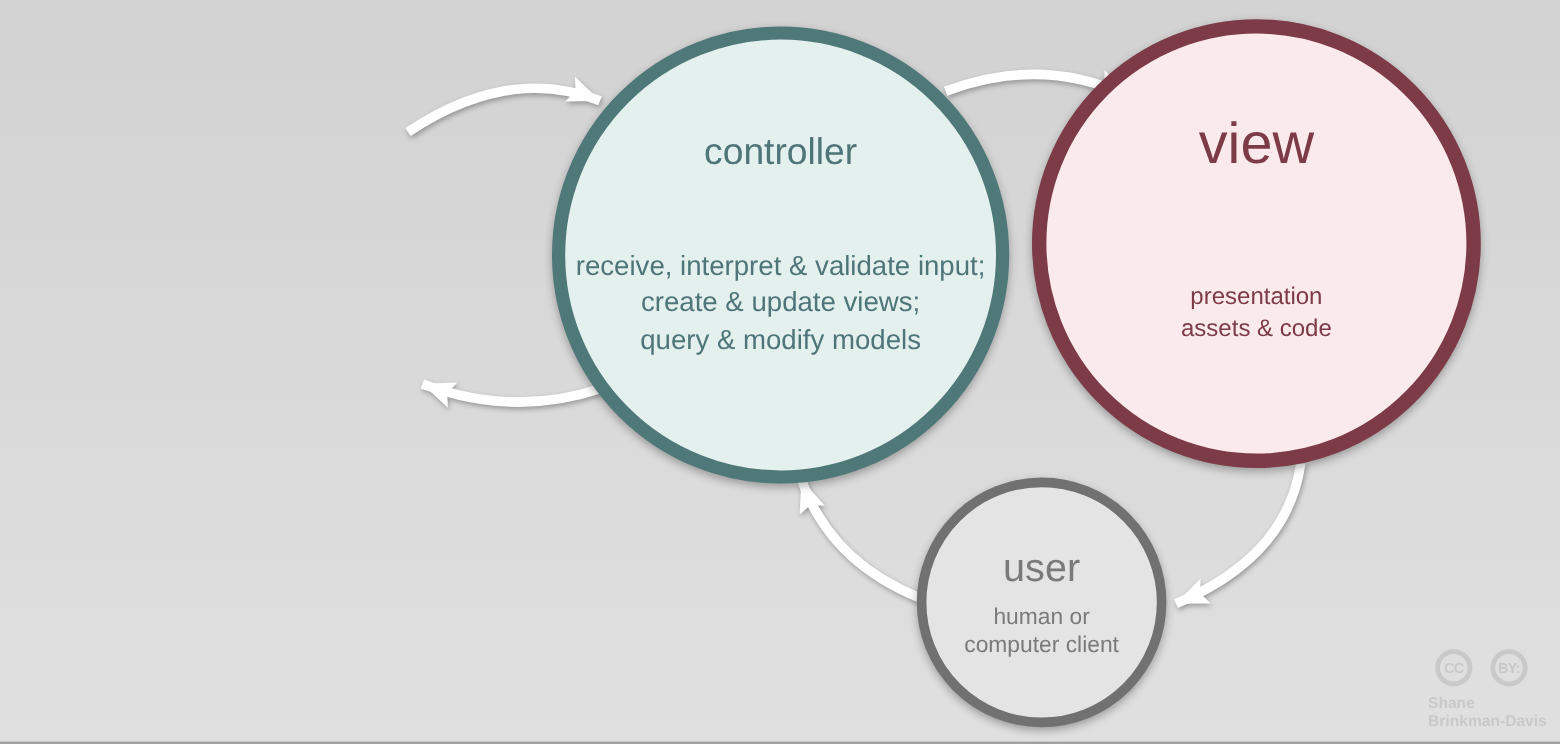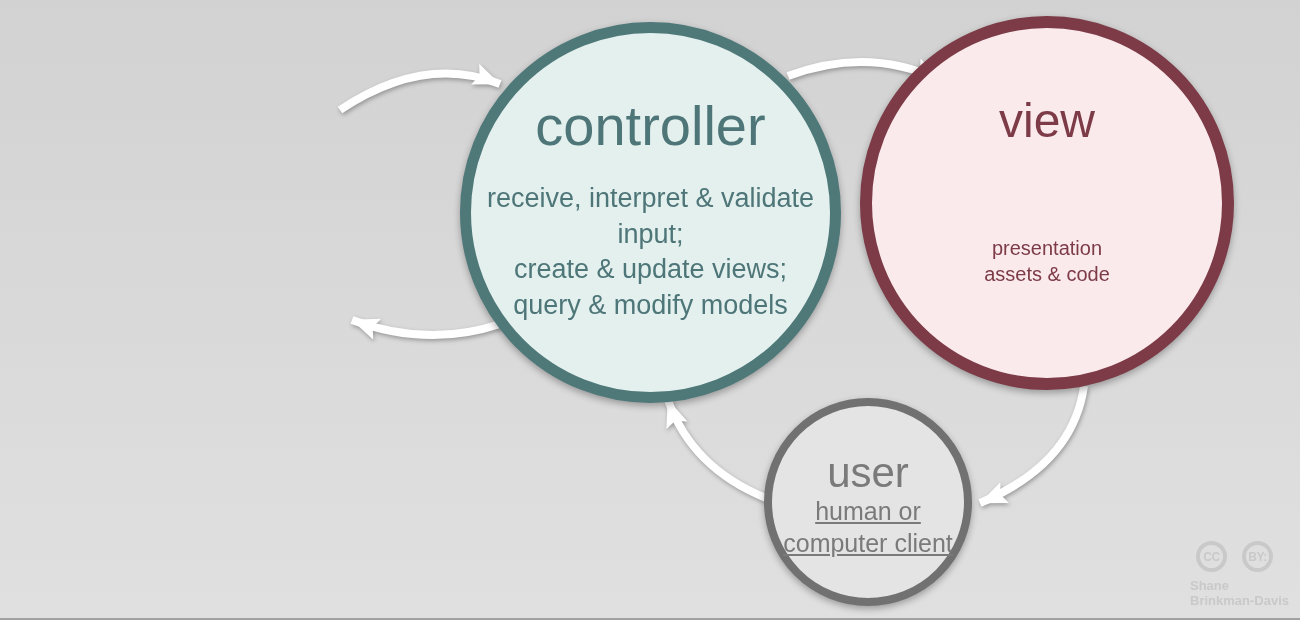--- a/index.html
+++ b/index.html
@@ -66,40 +66,40 @@
   }
   .circle.model .title { top: 27.9%; font-size: 48px; }
   .circle.model .desc  { top: 63.3%; font-size: 20px; }
 
   .circle.controller {
     left: 460px; top: 22px; width: 381px; height: 381px;
     border: 11px solid var(--controller-border, #4F7879);
     background: var(--controller-fill, #E3F0EE);
     color: var(--controller-text, #4E7578);
   }
-  .circle.controller .title { top: 25.8%; font-size: 56px; text-align: center; }
-  .circle.controller .desc  { top: 61.0%; font-size: 27px; }
+  .circle.controller .title { top: 25.8%; font-size: 31px; text-align: center; }
+  .circle.controller .desc  { top: 61.0%; font-size: 23px; }
 
   .circle.view {
     left: 860px; top: 16px; width: 374px; height: 374px;
     border: 12px solid var(--view-border, #7C3B46);
     background: var(--view-fill, #FBEAEC);
     color: var(--view-text, #7C3B46);
   }
   .circle.view .title { top: 26.7%; font-size: 48px; }
   .circle.view .desc  { top: 63.0%; font-size: 20px; margin-top: 12px; }
 
   .circle.user {
     left: 764px; top: 398px; width: 208px; height: 208px;
     border: 8px solid var(--user-border, #717171);
     background: var(--user-fill, #E4E4E4);
     color: var(--user-text, #7A7A7A);
   }
-  .circle.user .title { top: 35.0%; font-size: 42px; }
-  .circle.user .desc  { top: 63.0%; font-size: 25px; line-height: 1.28; text-decoration: underline; }
+  .circle.user .title { top: 35.0%; font-size: 33px; }
+  .circle.user .desc  { top: 63.0%; font-size: 19px; line-height: 1.28; }
 
   
   .attribution {
     position: absolute;
     left: 1190px; top: 541px;
     z-index: 3;
     color: var(--attribution-color, #c9c9c9);
   }
   .badge-row { display: flex; gap: 15px; margin-left: 6px; }
   .badge {

